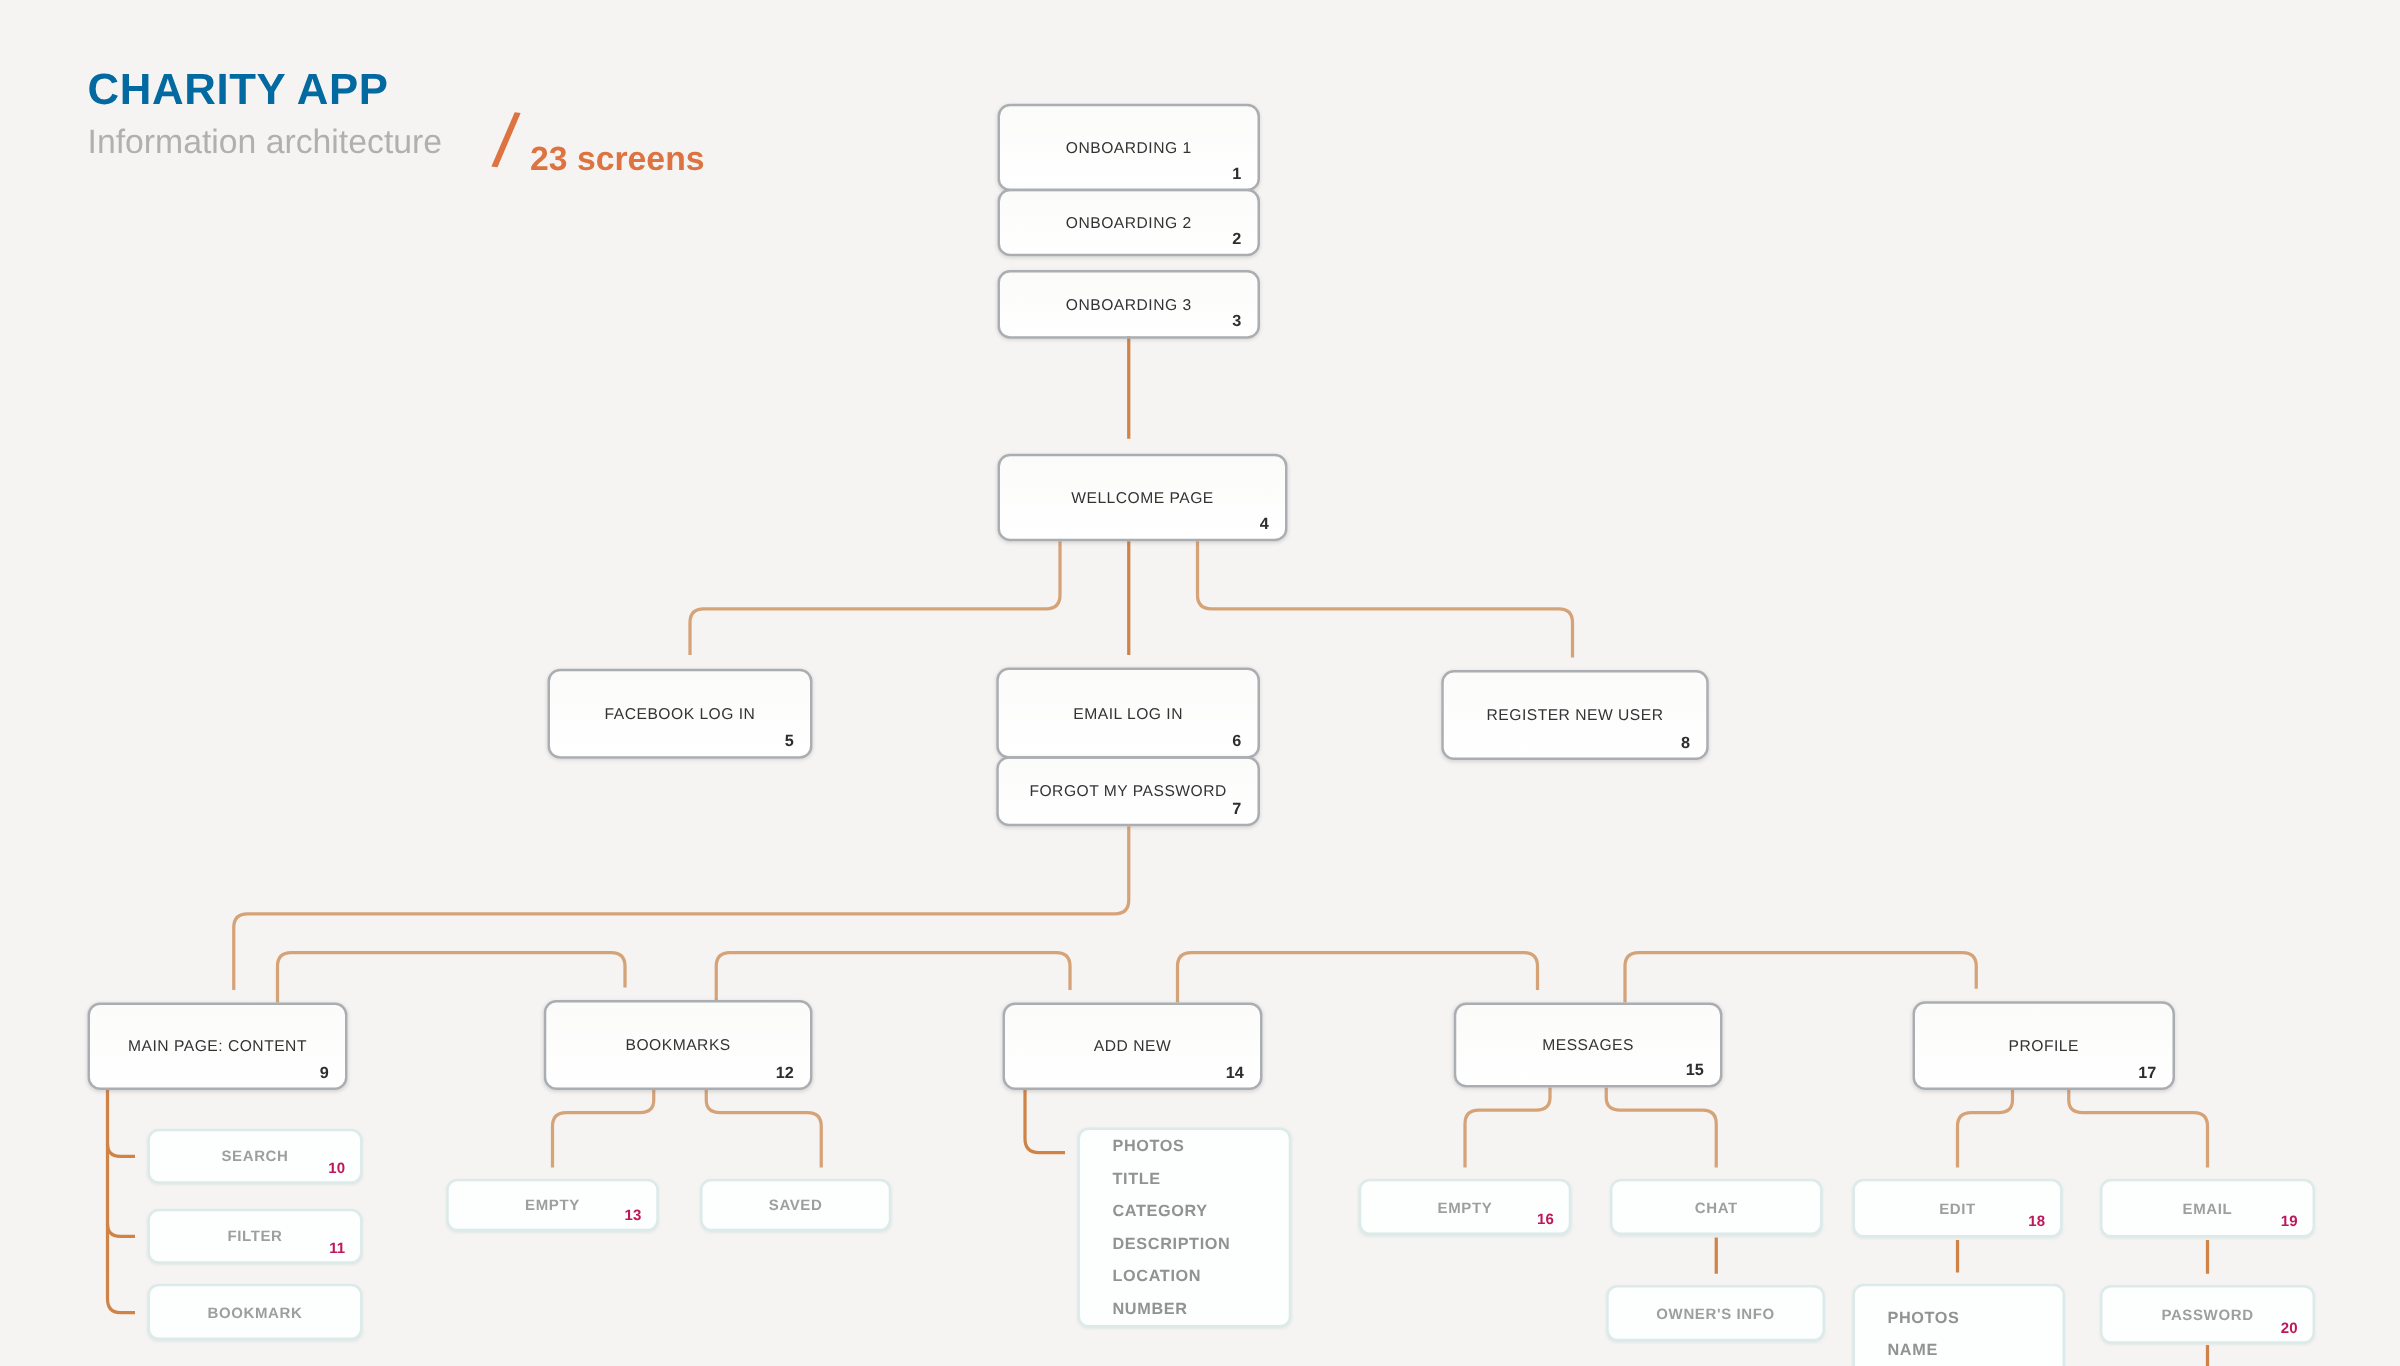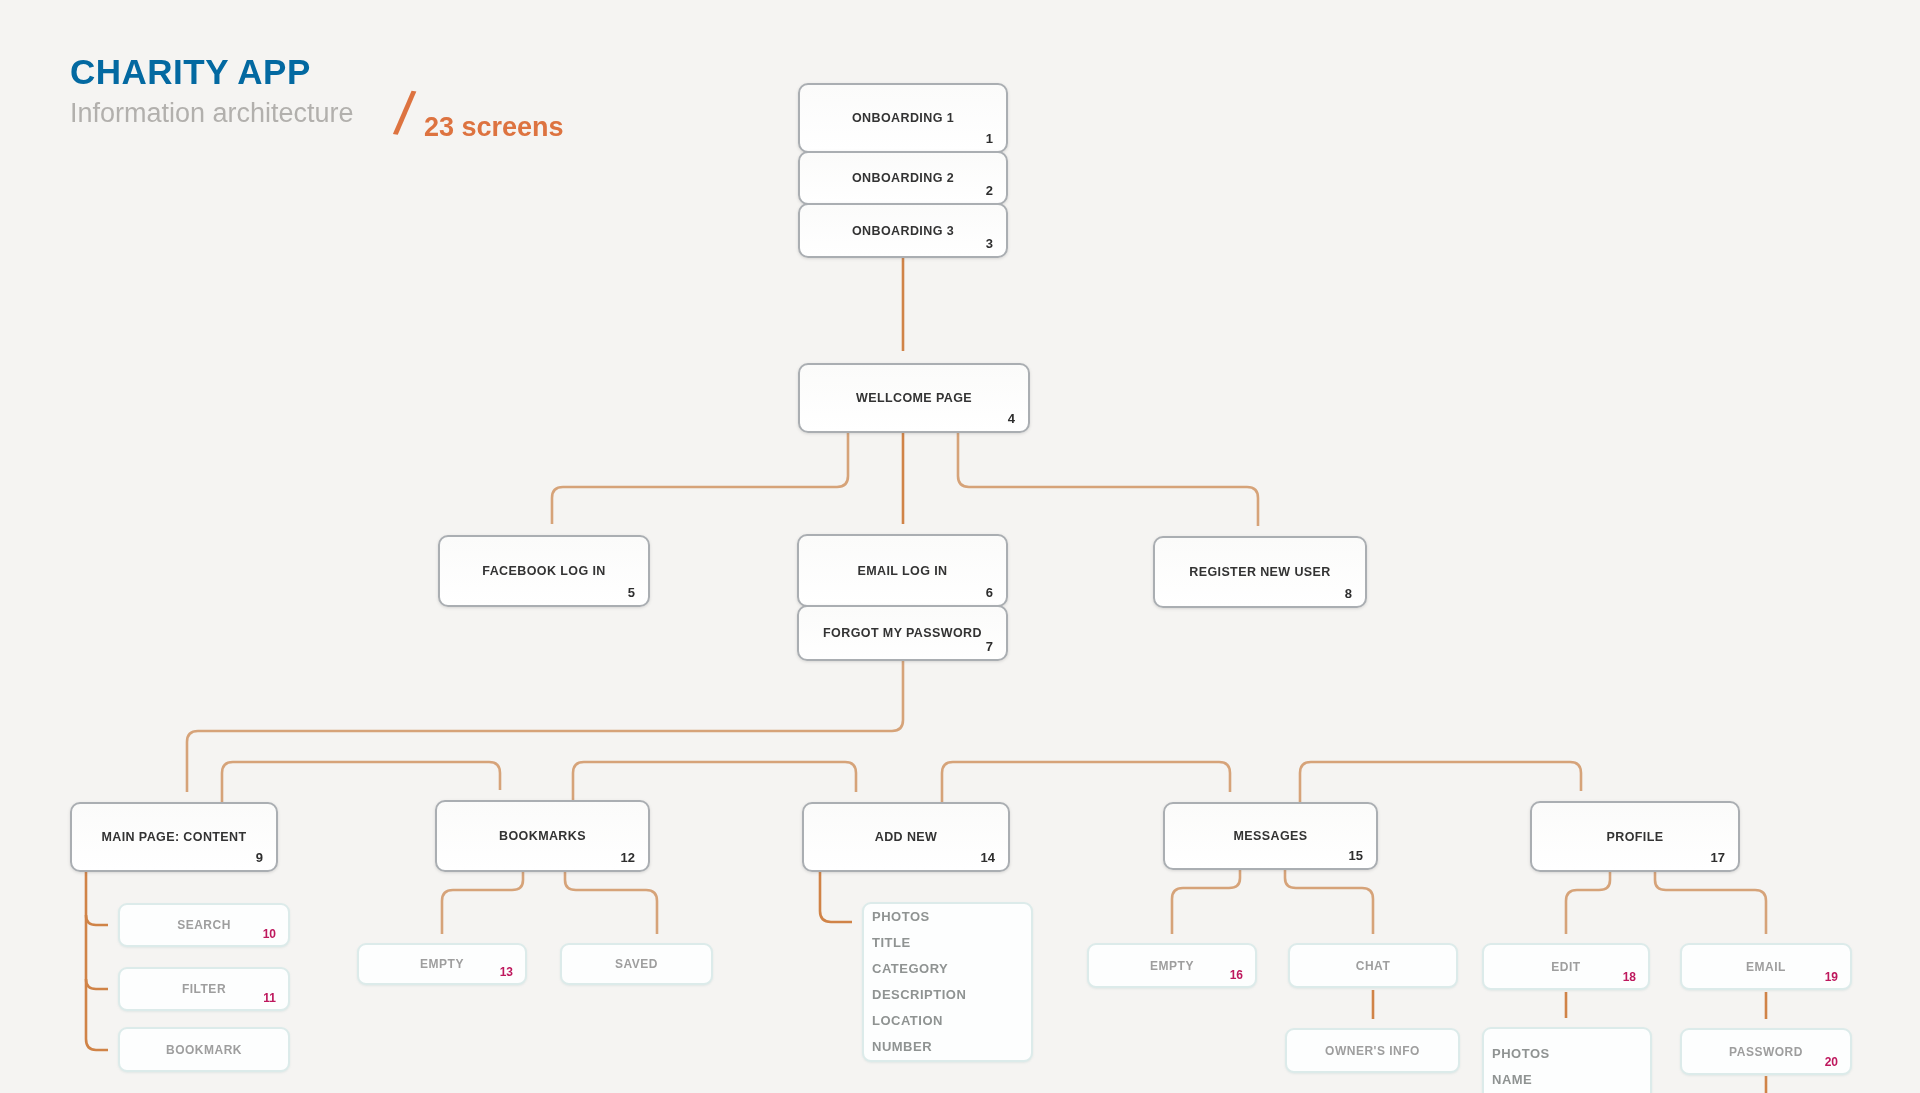--- a/index.html
+++ b/index.html
@@ -18,27 +18,27 @@
   .hdr-slash { position:absolute; left:396px; top:78px; font-size:62px; font-weight:300;
                color:#dd7340; transform:rotate(8deg); z-index:3; }
   .hdr-count { position:absolute; left:424px; top:112px; font-size:27px; font-weight:bold;
                color:#dd7340; z-index:3; }
 
   
   .node { position:absolute; z-index:2; border-radius:10px; background:#fefefe;
           display:flex; align-items:center; justify-content:center; }
   .t1 { border:2px solid #aaaeb2; box-shadow:0 1px 3px rgba(110,110,110,.22);
         background:linear-gradient(#fbfbfa,#ffffff); }
-  .t1 .lbl { font-size:12.5px; font-weight:bold; letter-spacing:0.4px; color:#333; text-align:left; }
+  .t1 .lbl { font-size:12.5px; font-weight:normal; letter-spacing:0.4px; color:#333; text-align:left; }
   .t1 .num { position:absolute; right:13px; bottom:5px; font-size:13px; font-weight:bold; color:#2e2e2e; }
   .t2 { border:2px solid #dcebea; border-radius:9px; background:#fdfefe;
         box-shadow:0 1px 2px rgba(170,200,200,.25); }
   .t2 .lbl { font-size:12px; font-weight:bold; letter-spacing:0.5px; color:#9e9e9e; text-align:center; }
   .t2 .num { position:absolute; right:12px; bottom:4px; font-size:12px; font-weight:bold; color:#be185d; }
-  .listbox { flex-direction:column; align-items:flex-start; justify-content:center; padding-left:8px; }
+  .listbox { flex-direction:column; align-items:flex-start; justify-content:center; padding-left:26px; }
   .listbox .li { font-size:13px; font-weight:600; letter-spacing:0.5px; color:#8f9392; line-height:26px; }
 </style>
 </head>
 <body>
 
 <div id="canvas">
 
   <svg class="wires" width="1920" height="1093" viewBox="0 0 1920 1093">
     <defs>
       <marker id="ah" viewBox="0 0 10 10" refX="7.5" refY="5" markerWidth="5.4" markerHeight="5.4" orient="auto">
@@ -76,21 +76,21 @@
   <div class="hdr-count">23 screens</div>
 
   <div class="node t1" style="left:798px;top:83px;width:210px;height:70px">
     <span class="lbl">ONBOARDING 1</span>
     <span class="num">1</span>
   </div>
   <div class="node t1" style="left:798px;top:151px;width:210px;height:54px">
     <span class="lbl">ONBOARDING 2</span>
     <span class="num">2</span>
   </div>
-  <div class="node t1" style="left:798px;top:203px;width:210px;height:55px">
+  <div class="node t1" style="left:798px;top:216px;width:210px;height:55px">
     <span class="lbl">ONBOARDING 3</span>
     <span class="num">3</span>
   </div>
 
   <div class="node t1" style="left:798px;top:363px;width:232px;height:70px">
     <span class="lbl">WELLCOME PAGE</span>
     <span class="num">4</span>
   </div>
 
   <div class="node t1" style="left:438px;top:535px;width:212px;height:72px">

